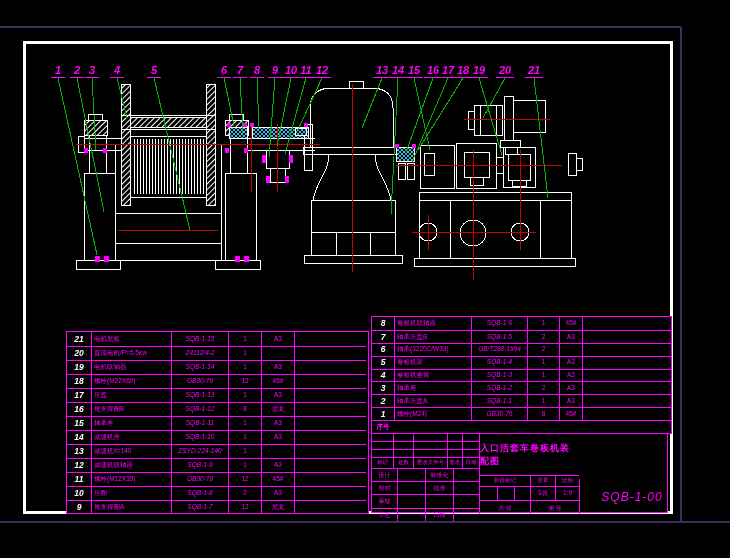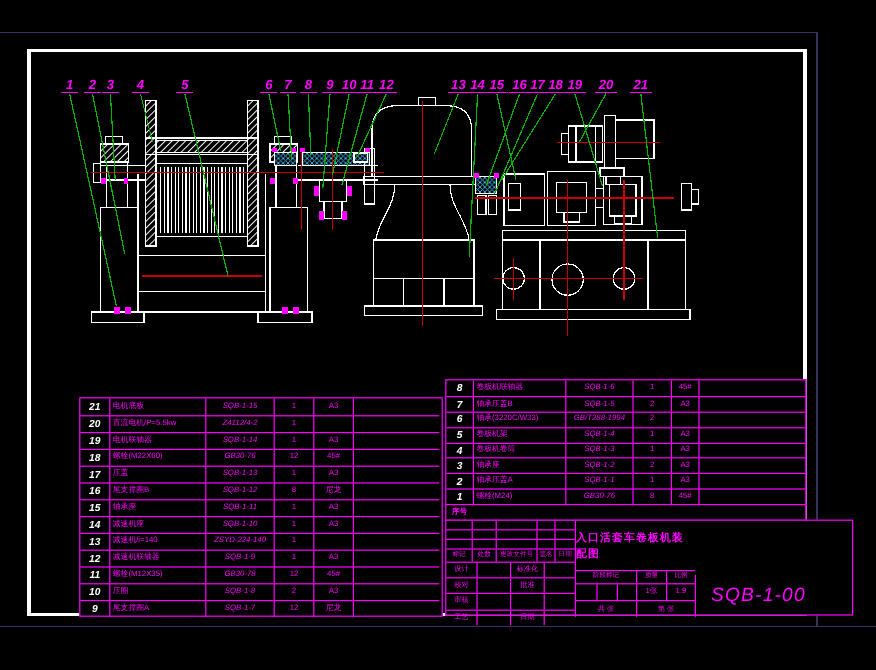--- a/index.html
+++ b/index.html
@@ -14,21 +14,21 @@
   .bt{border-top:1px solid #ff00ff;}
   .bb{border-bottom:1px solid #ff00ff;}
   .num{color:#ffffff;font-style:italic;font-weight:bold;font-size:8.5px;justify-content:center;}
   .code{font-style:italic;justify-content:center;font-size:6.5px;}
   .ctr{justify-content:center;}
   .hdr{justify-content:center;font-weight:bold;}
   .abs{position:absolute;box-sizing:border-box;}
   .tcell{display:flex;align-items:center;justify-content:center;color:#ff00ff;box-sizing:border-box;}
   #assembly-title{font-size:9px;font-weight:bold;letter-spacing:1px;}
   #product-name{font-size:9px;font-weight:bold;letter-spacing:1px;}
-  #drawing-number{font-size:16px;font-style:italic;letter-spacing:1px;margin-left:12px;}
+  #drawing-number{font-size:12px;font-style:italic;letter-spacing:1px;margin-left:12px;}
 </style>
 </head>
 <body>
 
 <div class="screen">
 
   <svg id="drawing" width="730" height="558" viewBox="0 0 730 558" shape-rendering="crispEdges">
     <defs>
       <pattern id="hw" width="4" height="4" patternUnits="userSpaceOnUse" patternTransform="rotate(45)">
         <rect width="4" height="4" fill="#000"></rect>
@@ -481,21 +481,21 @@
 
   <div id="right-header" class="tbl" style="left:371px;top:420px;width:301px;height:14px;">
       <div class="cell hdr" style="width: 22px; height: 12px;">序号</div>
       <div class="cell hdr bl" style="width: 77px; height: 12px;">名称</div>
       <div class="cell hdr bl" style="width: 56px; height: 12px;">图号</div>
       <div class="cell hdr bl" style="width: 32px; height: 12px;">数量</div>
       <div class="cell hdr bl" style="width: 23px; height: 12px;">材料</div>
       <div class="cell hdr bl" style="width: 89px; height: 12px;">备注</div>
     </div>
 
-  <div id="title-block" class="tbl" style="left:371px;top:433px;width:340px;height:80px;">
+  <div id="title-block" class="tbl" style="left:371px;top:433px;width:297px;height:80px;">
     <div id="rev-grid" class="abs" style="left:0;top:0;width:107px;height:80px;">
         <div class="row bb" style="width: 107px; height: 7px;">
           <div class="cell" style="width: 21px; height: 7px;"></div>
           <div class="cell bl" style="width: 20px; height: 7px;"></div>
           <div class="cell bl" style="width: 34px; height: 7px;"></div>
           <div class="cell bl" style="width: 15px; height: 7px;"></div>
           <div class="cell bl" style="width: 17px; height: 7px;"></div>
         </div>
         <div class="row bb" style="width: 107px; height: 7px;">
           <div class="cell" style="width: 21px; height: 7px;"></div>

